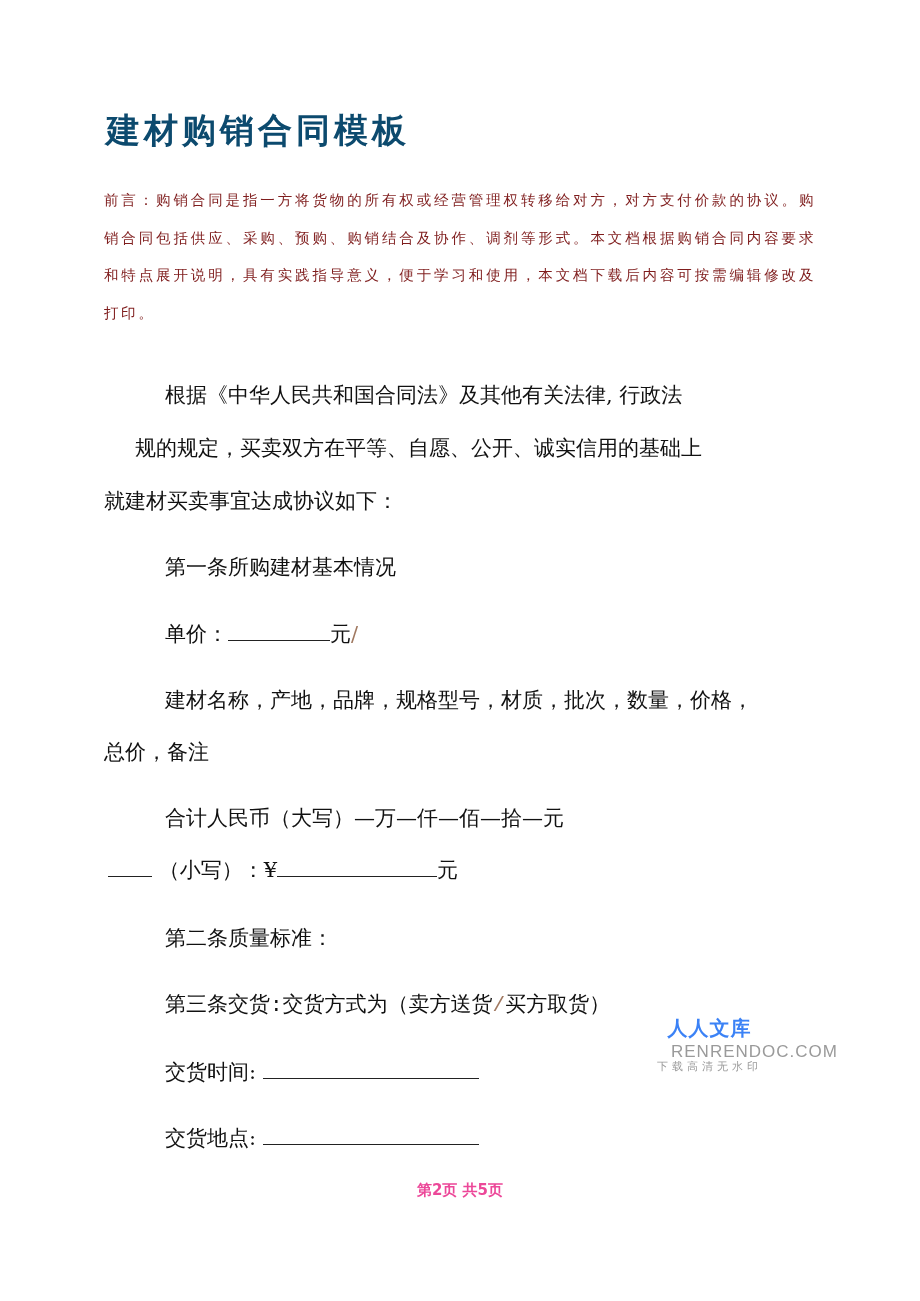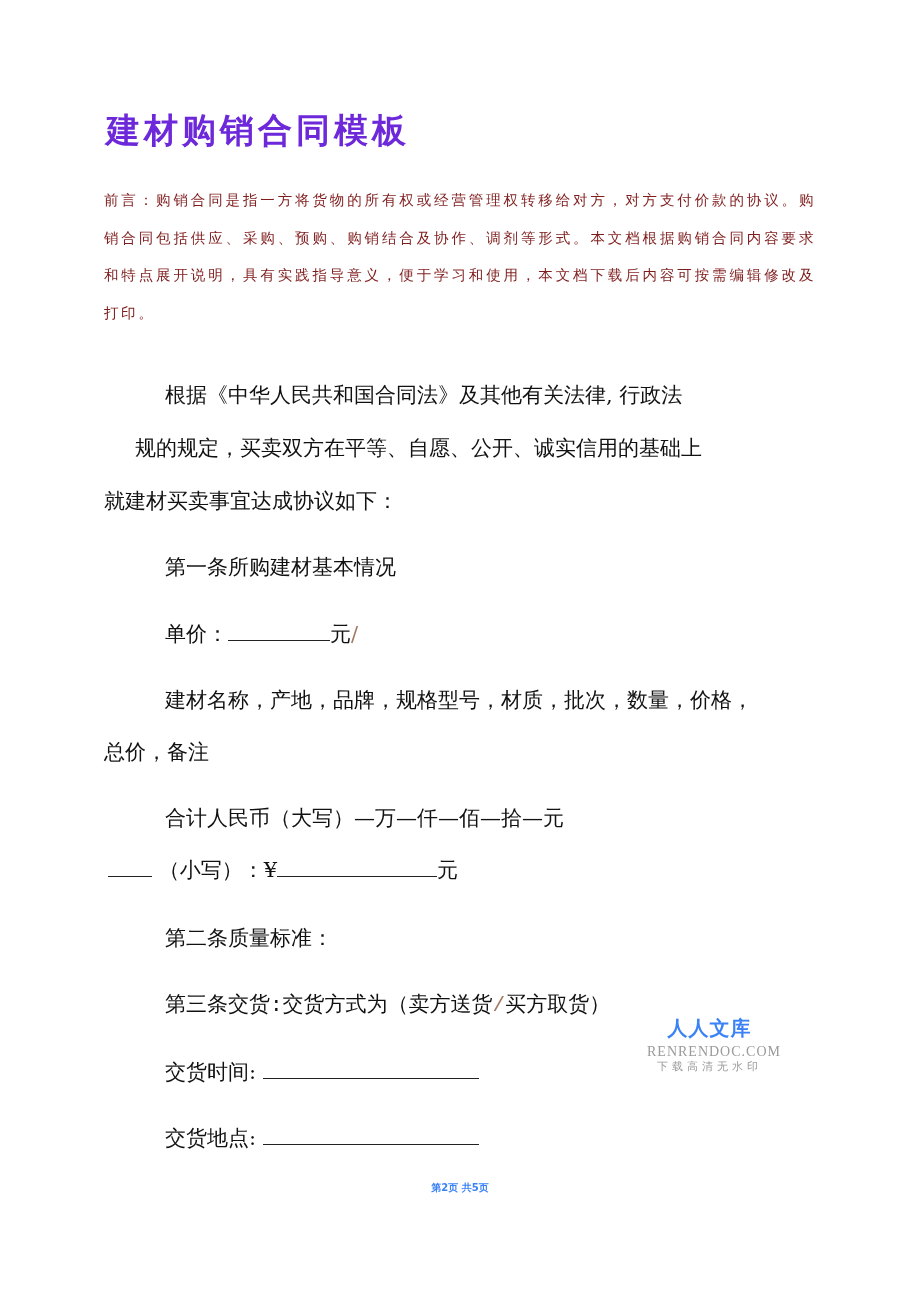--- a/index.html
+++ b/index.html
@@ -1,31 +1,31 @@
 <!DOCTYPE html>
 <html><head>
 <meta charset="utf-8">
 <style>
   html, body { margin: 0; padding: 0; background: #ffffff; }
   body { width: 920px; height: 1301px; position: relative; overflow: hidden;
          font-family: "DejaVu Serif", "Liberation Serif", serif; color: #111; }
   .title { position: absolute; left: 106px; top: 108px; font-size: 34px; font-weight: bold;
-           letter-spacing: 4px; color: #6d28d9; font-family: "DejaVu Serif", serif; }
+           letter-spacing: 4px; color: #0c4a6e; font-family: "DejaVu Serif", serif; }
   .preface { position: absolute; left: 104px; top: 182px; width: 712px; font-size: 14.5px;
              line-height: 37.5px; color: #7f1d1d; letter-spacing: 2.6px; text-align: justify;
              font-family: "DejaVu Sans", sans-serif; }
   .body-line { position: absolute; font-size: 21px; color: #111; white-space: nowrap;
                font-family: "DejaVu Serif", serif; }
   .blank { display: inline-block; border-bottom: 1px solid #222; height: 18px; vertical-align: baseline; }
   .slash { color: #a07860; }
-  .footer { position: absolute; left: 0; width: 920px; top: 1181px; text-align: center; font-size: 10px;
-            font-weight: bold; color: #3b82f6; font-family: "DejaVu Sans", sans-serif; }
+  .footer { position: absolute; left: 0; width: 920px; top: 1181px; text-align: center; font-size: 15px;
+            font-weight: bold; color: #ec4899; font-family: "DejaVu Sans", sans-serif; }
   .watermark { position: absolute; left: 647px; top: 1012px; width: 125px; text-align: center; color: #9a9a9a; }
   .wm-cn { font-size: 20px; font-weight: bold; letter-spacing: 1px; line-height: 32px; font-family: "DejaVu Serif", serif; color: #3b82f6; }
-  .wm-en { font-size: 14px; letter-spacing: 1px; line-height: 15px; font-family: Liberation Serif, serif; }
+  .wm-en { font-size: 17px; letter-spacing: 1px; line-height: 15px; font-family: Liberation Sans, sans-serif; margin-left: 24px; }
   .wm-sub { font-size: 11px; letter-spacing: 4px; line-height: 16px; font-family: "DejaVu Sans", sans-serif; }
 </style>
 </head>
 <body>
 
 <div>
   <div class="title">建材购销合同模板</div>
 
   <div class="preface">前言：购销合同是指一方将货物的所有权或经营管理权转移给对方，对方支付价款的协议。购销合同包括供应、采购、预购、购销结合及协作、调剂等形式。本文档根据购销合同内容要求和特点展开说明，具有实践指导意义，便于学习和使用，本文档下载后内容可按需编辑修改及打印。</div>
 

